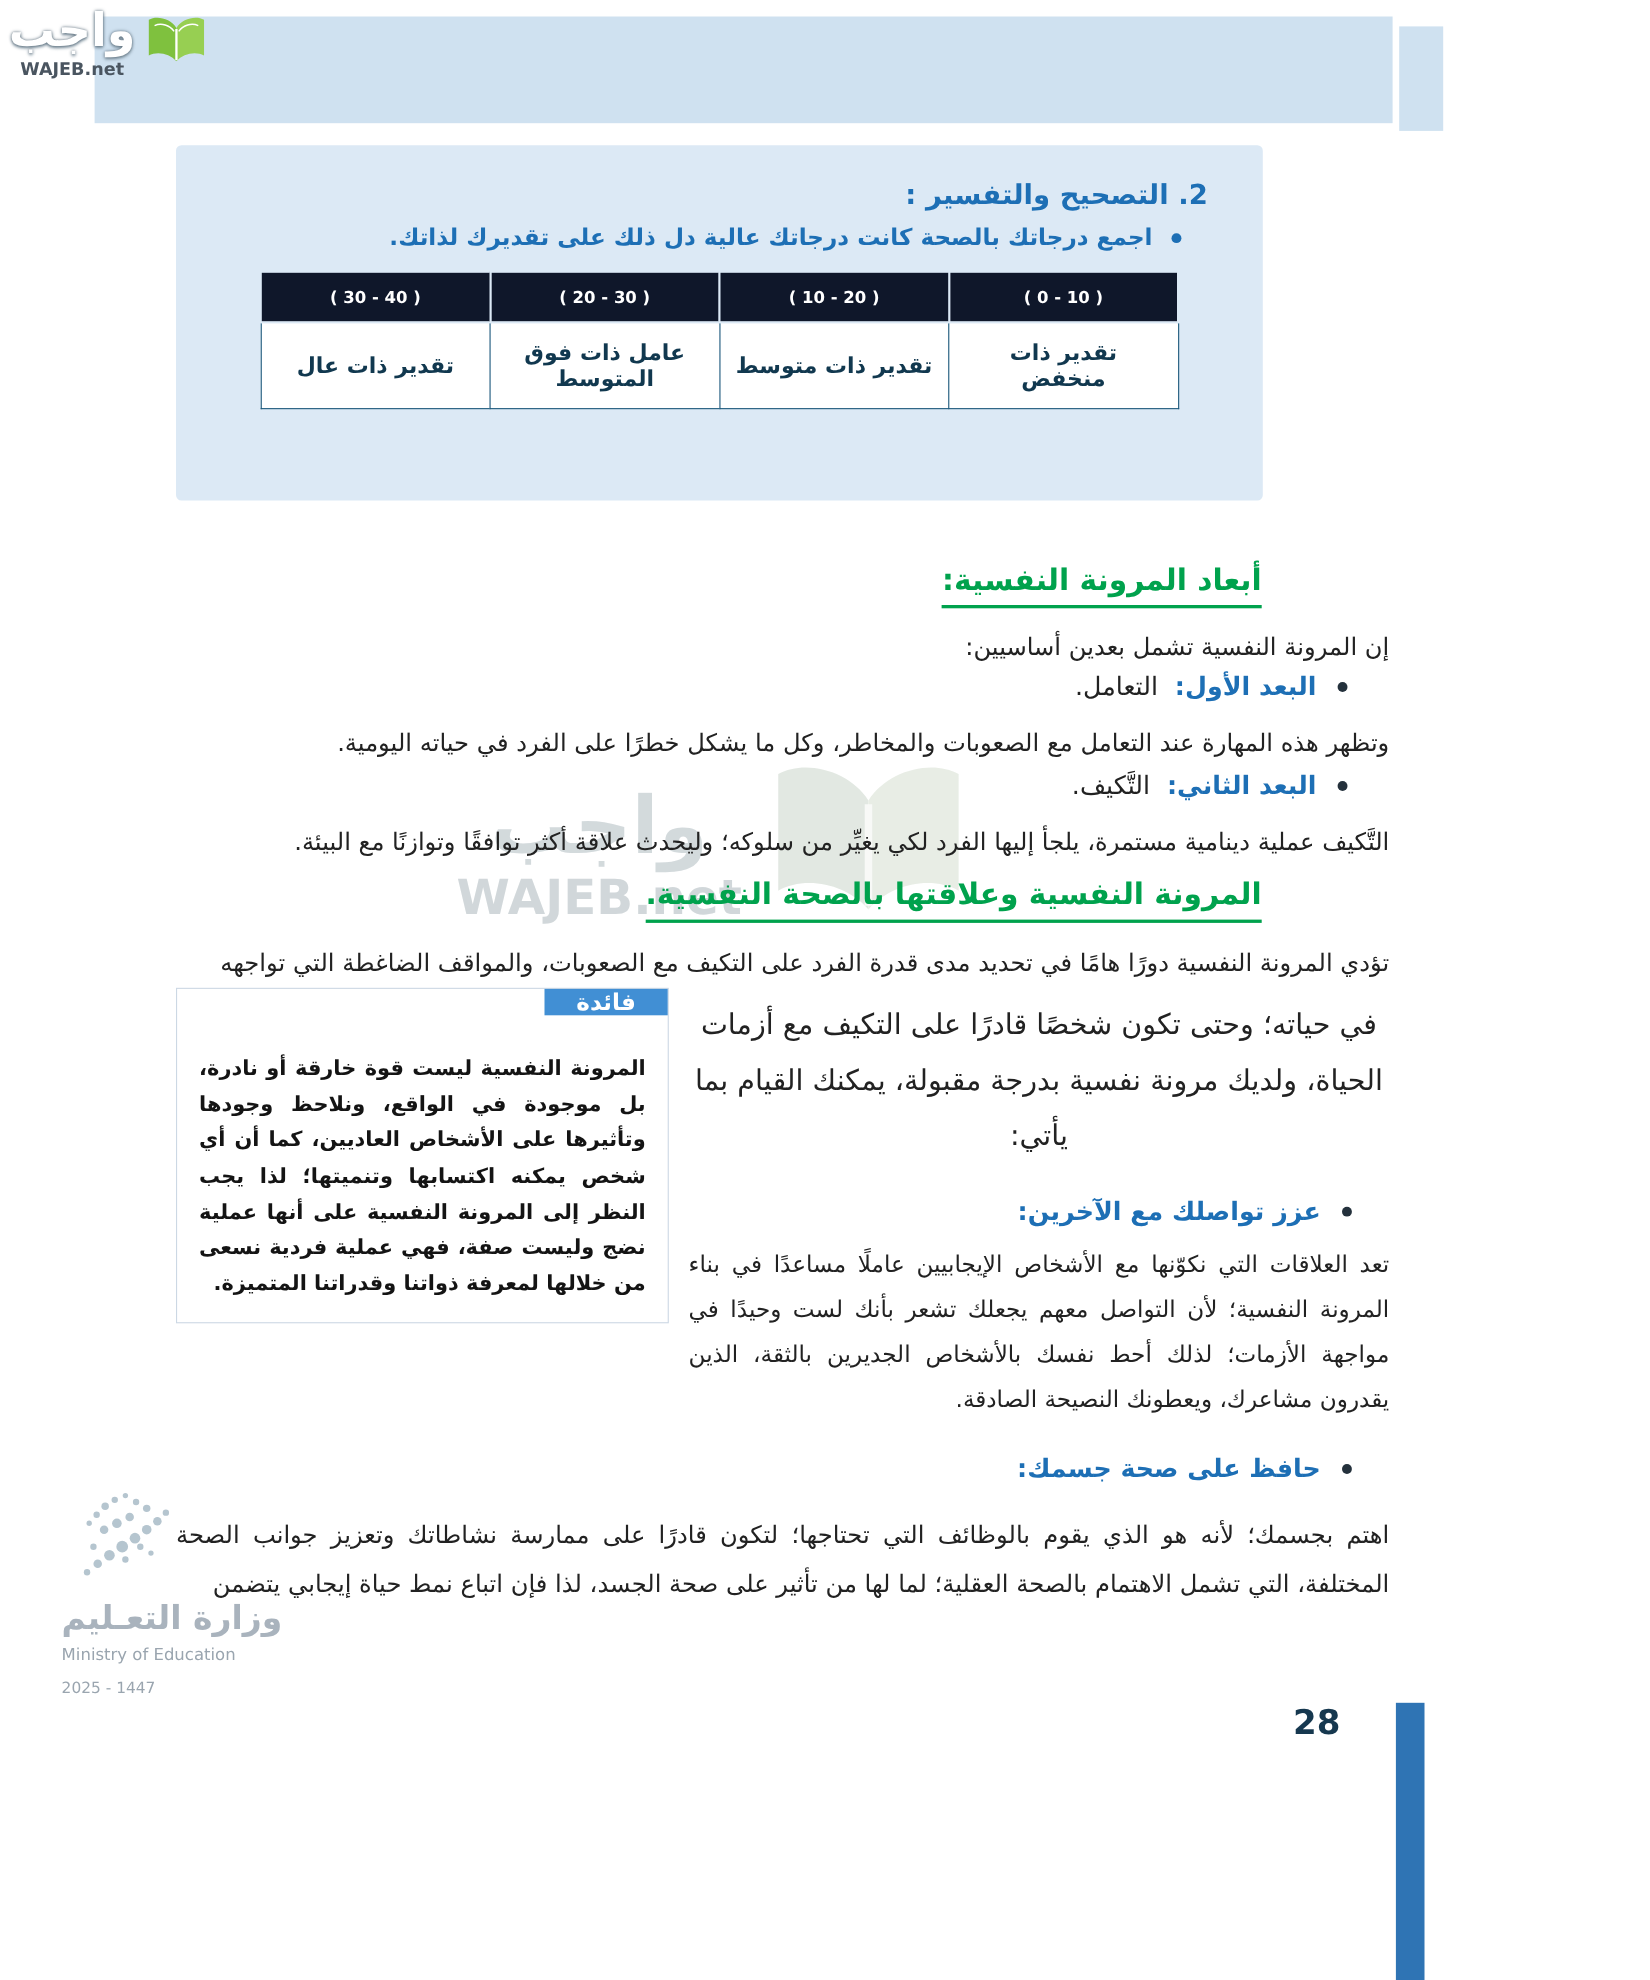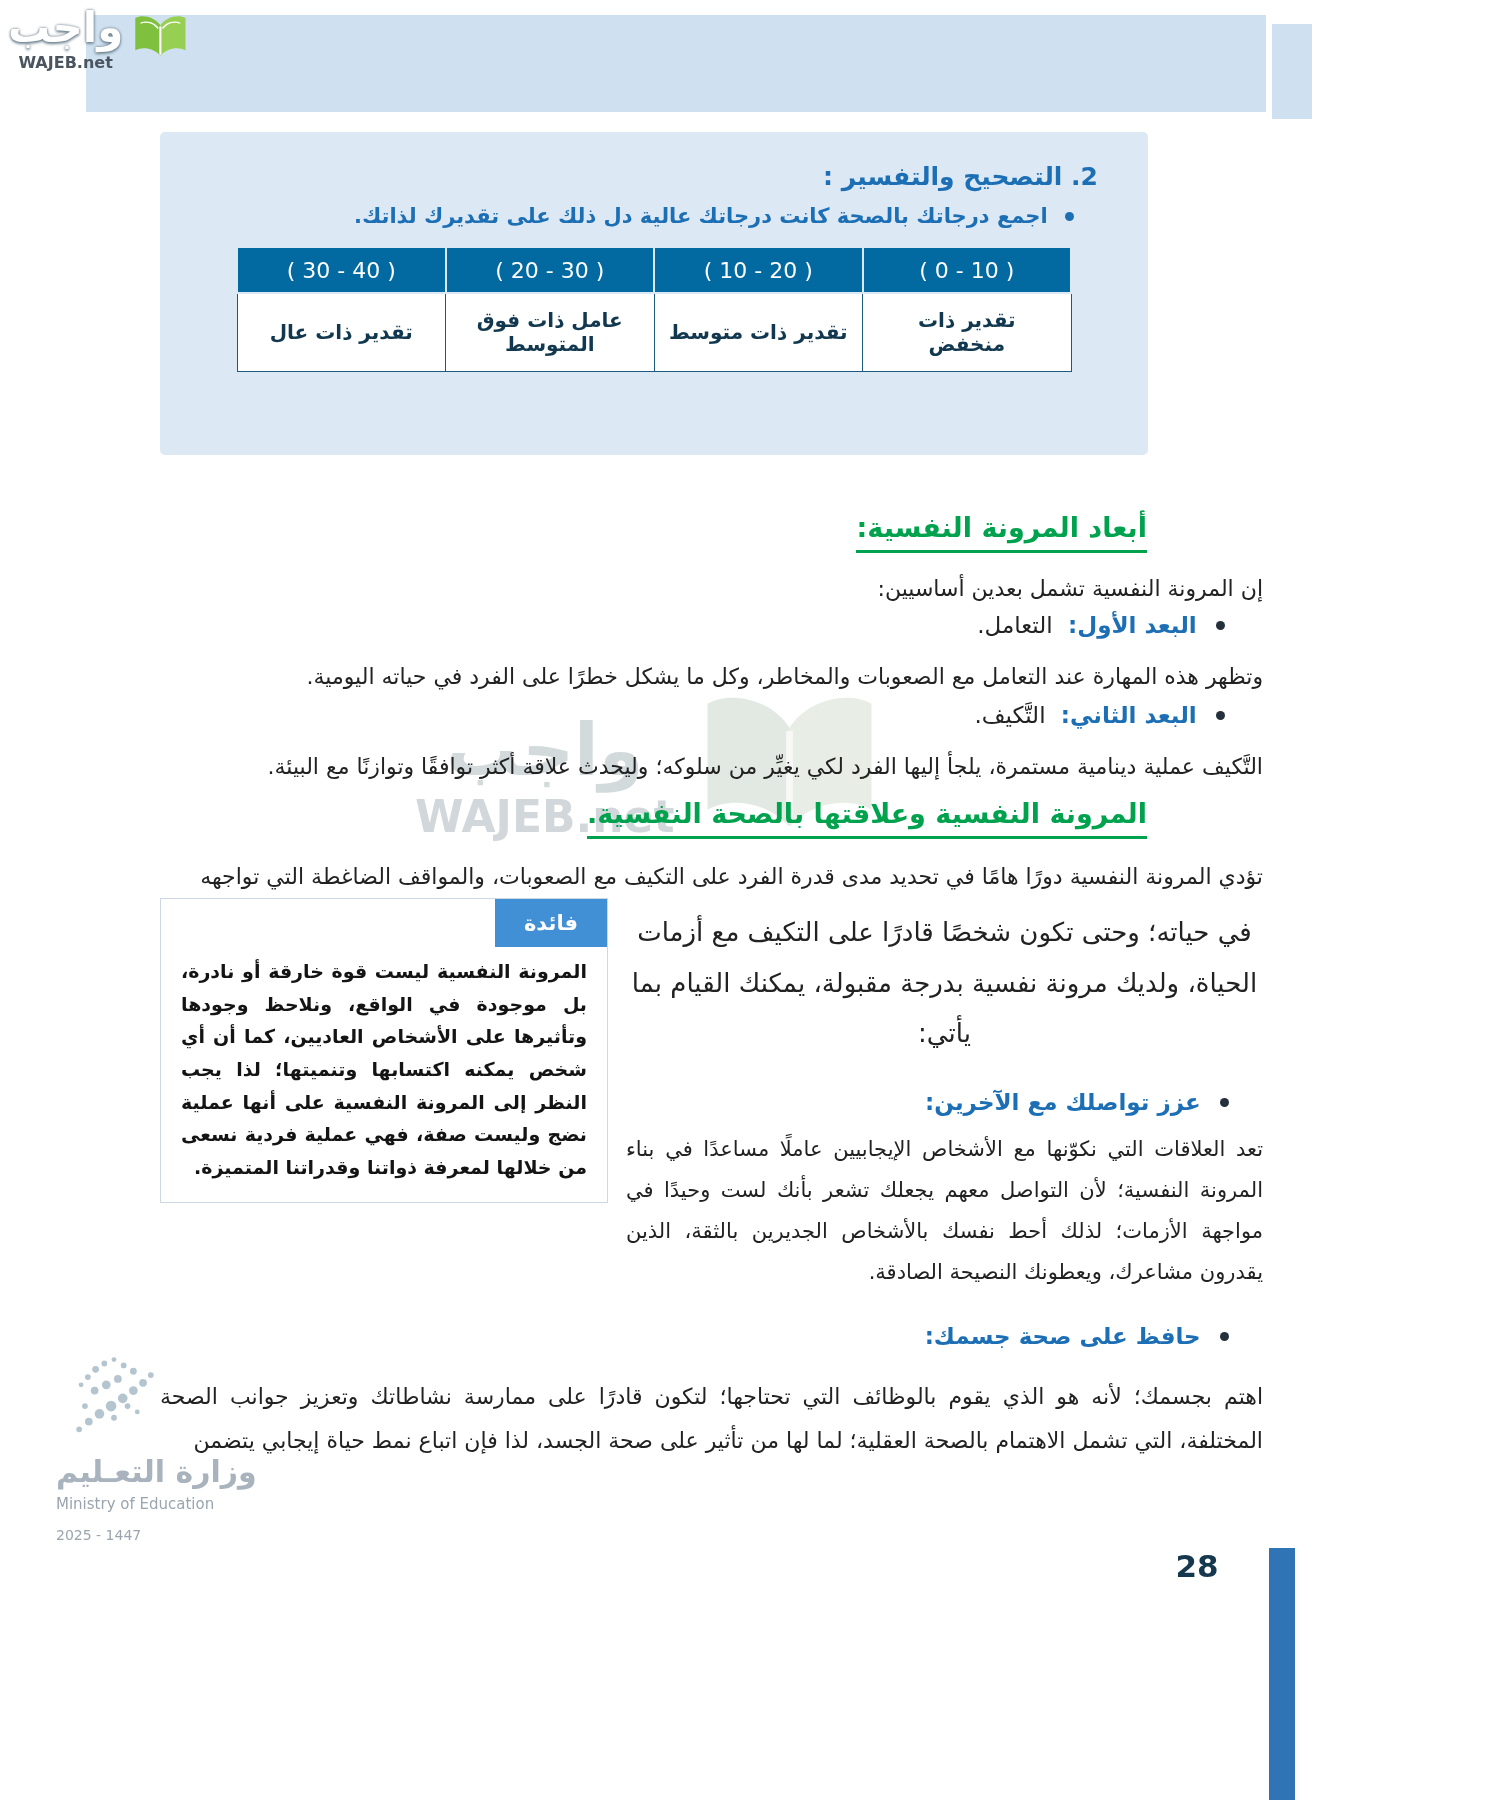--- a/index.html
+++ b/index.html
@@ -33,42 +33,42 @@
   .wm-ar { font-size: 72px; font-weight: bold; color: #a9b6bb; line-height: 1.15; }
   .wm-en { font-size: 44px; font-weight: bold; color: #a5b1b6; }
   .wm-book { width: 205px; height: 175px; }
 
   
   .score-box { position: absolute; top: 132px; left: 160px; width: 988px; height: 323px; background: #dce9f5; border-radius: 5px; z-index: 1; }
   .score-heading { margin: 0; padding: 30px 50px 0 0; font-size: 25px; font-weight: bold; color: #1d6fb5; text-align: right; }
   .score-instruction { padding: 13px 74px 0 0; font-size: 21px; font-weight: bold; color: #1d6fb5; text-align: right; }
   .blue-dot { display: inline-block; width: 9px; height: 9px; border-radius: 50%; background: #1d6fb5; margin-left: 10px; vertical-align: 2px; }
   .score-table { width: 836px; margin: 18px auto 0; border-collapse: collapse; table-layout: fixed; }
-  .score-table th { height: 46px; background: #0369a1; color: #ffffff; font-size: 22px; font-weight: normal; text-align: center; border: 2px solid #dce9f5; direction: ltr; }
+  .score-table th { height: 46px; background: #0f172a; color: #ffffff; font-size: 15px; font-weight: bold; text-align: center; border: 2px solid #dce9f5; direction: ltr; }
   .score-table td { height: 78px; background: #ffffff; color: #11384f; font-size: 20px; font-weight: bold; text-align: center; border: 1.5px solid #1d597c; padding: 4px 14px; }
 
   
   .sec-title { position: absolute; left: 160px; width: 1103px; text-align: right; padding-left: 0; padding-right: 116px; z-index: 1; }
   .green-u { display: inline-block; color: #00a24d; font-size: 27px; font-weight: bold; padding-bottom: 7px; border-bottom: 3px solid #00a24d; }
   .para { position: absolute; left: 160px; width: 1103px; margin: 0; font-size: 22px; line-height: 1.55; text-align: right; color: #222; z-index: 1; }
   .dim { position: absolute; left: 160px; width: 1103px; padding-right: 38px; font-size: 23px; z-index: 1; text-align: right; }
   .dark-dot { display: inline-block; width: 9px; height: 9px; border-radius: 50%; background: #24313c; margin-left: 12px; vertical-align: 3px; }
   .dim-label { color: #1d6fb5; font-weight: bold; }
   .dim-value { color: #222; margin-right: 8px; }
 
   
   .lower { position: absolute; top: 898px; left: 160px; width: 1103px; z-index: 1; }
   .cols { display: flex; gap: 18px; align-items: flex-start; }
   .tips { flex: 1; min-width: 0; padding-top: 6px; }
   .cont { margin: 3px; font-size: 26px; line-height: 1.95; text-align: center; }
   .tip-title { margin-top: 30px; padding-right: 34px; font-size: 23px; text-align: right; }
   .tip-title-text { color: #1d6fb5; font-weight: bold; }
   .tip-body { margin: 14px 0 0; font-size: 21px; line-height: 1.95; text-align: justify; }
   .benefit { position: relative; flex: 0 0 448px; width: 448px; background: #ffffff; border: 1px solid #ccd8e4; min-height: 300px; }
-  .benefit-tab { position: absolute; top: 0; right: 0; width: 112px; height: 48px; background: #418fd4; color: #fff; font-size: 21px; font-weight: bold; display: flex; align-items: center; justify-content: center; }
+  .benefit-tab { position: absolute; top: 0; right: 0; width: 112px; height: 24px; background: #418fd4; color: #fff; font-size: 21px; font-weight: bold; display: flex; align-items: center; justify-content: center; }
   .benefit-text { margin: 0; padding: 56px 20px 18px; font-size: 19px; font-weight: bold; line-height: 1.72; text-align: justify; color: #141414; }
   .tip2-body { margin: 26px 0 0; font-size: 22px; line-height: 2.0; text-align: justify; }
 
   
   .moe { position: absolute; top: 1348px; left: 56px; width: 240px; direction: ltr; z-index: 1; }
   .moe-dots { width: 100px; height: 92px; margin-left: 8px; }
   .moe-ar { font-size: 30px; font-weight: bold; color: #a9b3bd; margin-top: 10px; direction: rtl; text-align: left; }
   .moe-en { font-size: 15px; color: #9aa5af; margin-top: 6px; }
   .moe-years { font-size: 14px; color: #9aa5af; margin-top: 14px; }
   .page-num { position: absolute; top: 1548px; left: 1152px; width: 90px; text-align: center; font-size: 31px; font-weight: bold; color: #16384f; z-index: 1; }

